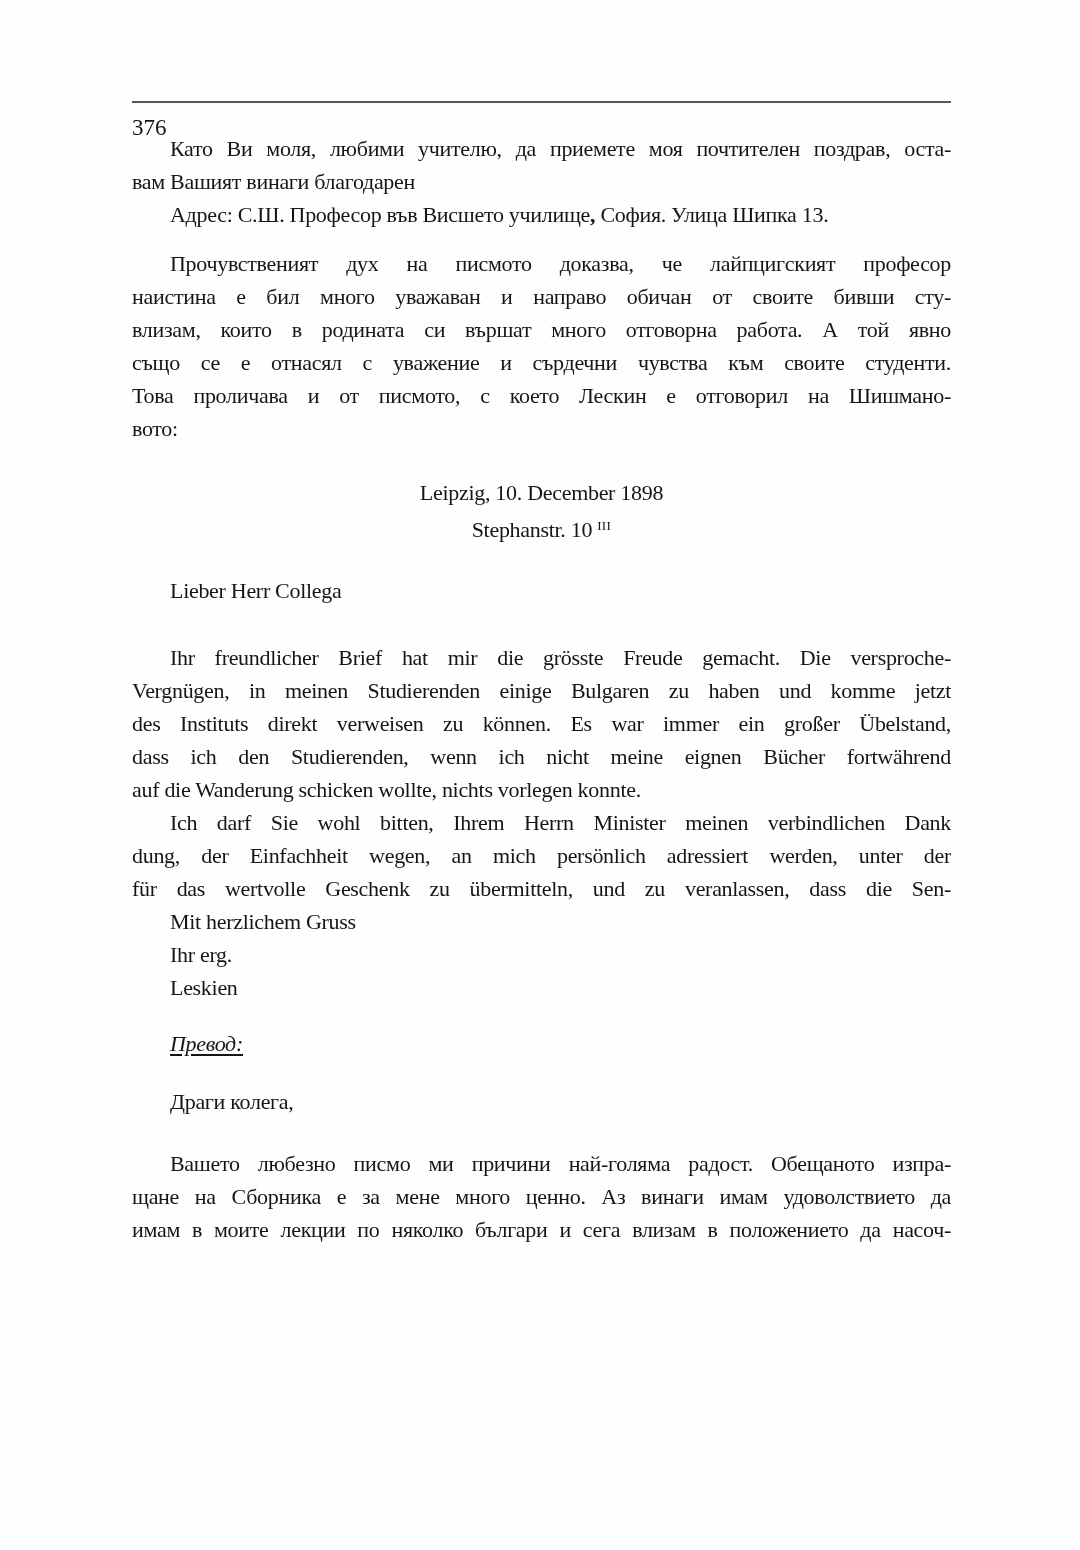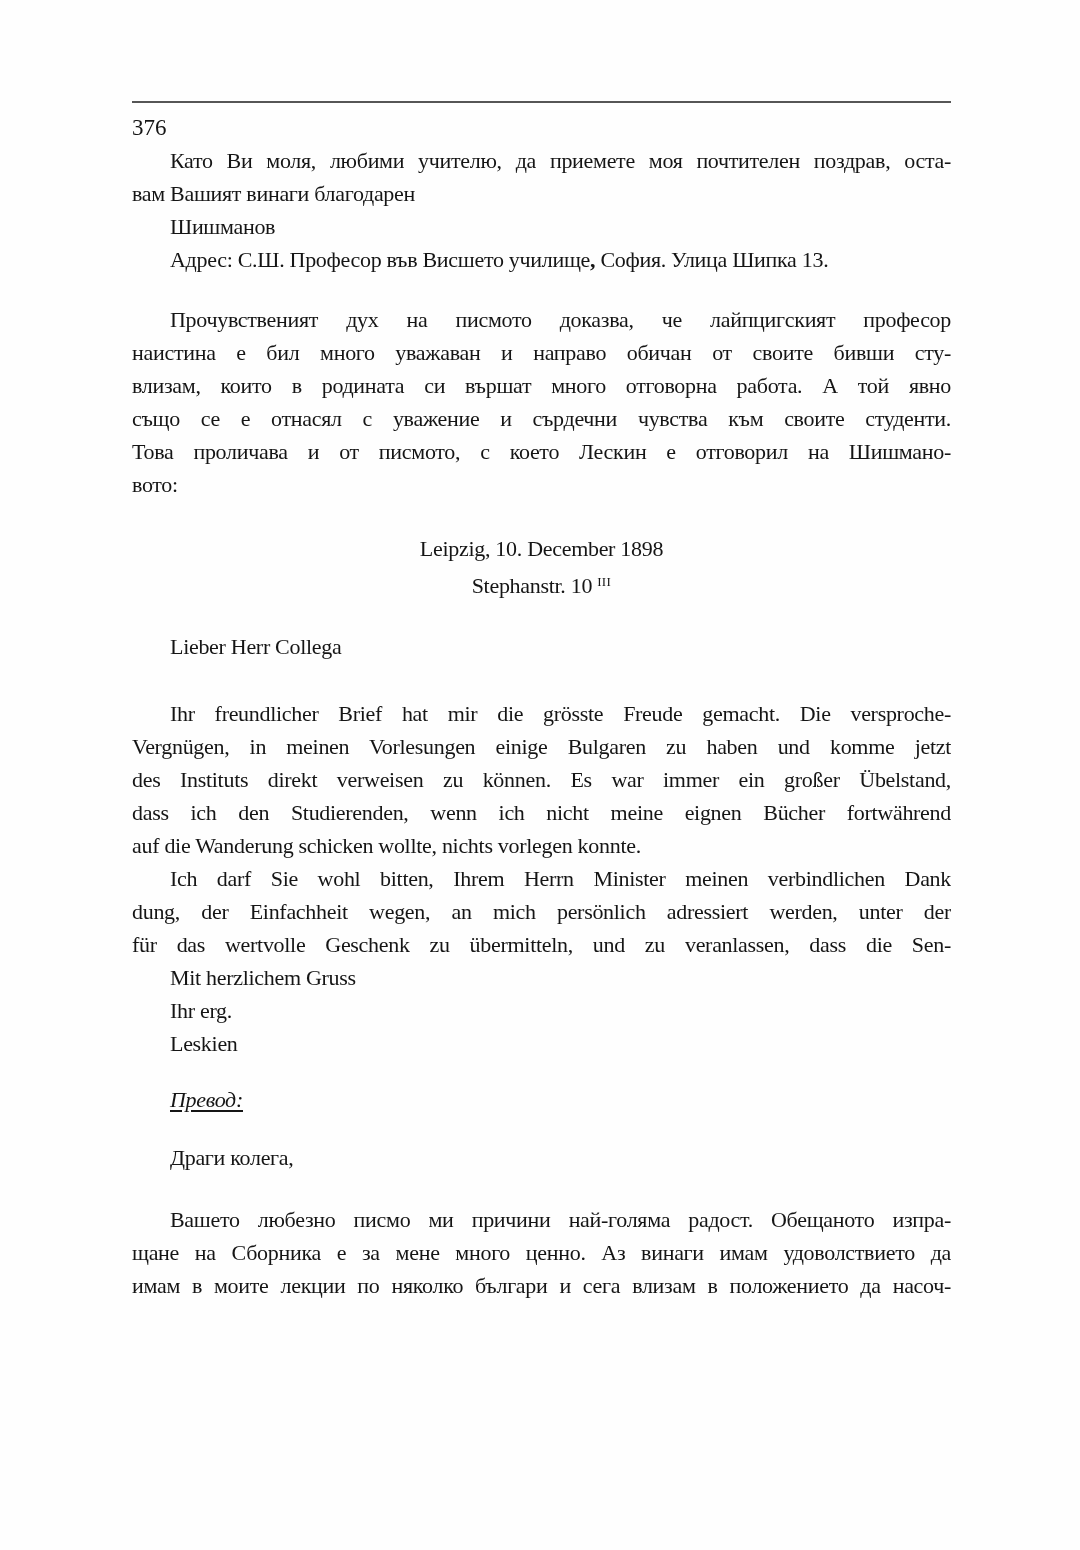--- a/index.html
+++ b/index.html
@@ -64,22 +64,22 @@
   }
   .bold-comma {
     font-weight: bold;
   }
   .ital-underline {
     font-style: italic;
     text-decoration: underline;
     text-underline-offset: 3px;
   }
   
-  .sec-intro        { margin-top: 41px; }
-  .sec-commentary   { margin-top: 27px; }
+  .sec-intro        { margin-top: 29px; }
+  .sec-commentary   { margin-top: 16px; }
   .sec-date         { margin-top: 31px; }
   .sec-salutation-de{ margin-top: 32px; }
   .sec-de-p1        { margin-top: 34px; }
   .sec-de-p2        { margin-top: 0; }
   .sec-closing      { margin-top: 0; }
   .sec-translation  { margin-top: 23px; }
   .sec-salutation-bg{ margin-top: 25px; }
   .sec-bg-para      { margin-top: 29px; }
 </style>
 </head>
@@ -89,21 +89,20 @@
 
   <div class="pagehead">
     <div class="pnum">376</div>
   </div>
 
   <div class="content">
 
     <div class="sec-intro">
       <div class="ln j ind">Като Ви моля, любими учителю, да приемете моя почтителен поздрав, оста-</div>
       <div class="ln">вам Вашият винаги благодарен</div>
-      <div class="ln ind">Шишманов</div>
       <div class="ln ind"><span>Адрес: С.Ш. Професор във Висшето училище</span><span class="bold-comma">,</span><span> София. Улица Шипка 13.</span></div>
     </div>
 
     <div class="sec-commentary">
       <div class="ln j ind">Прочувственият дух на писмото доказва, че лайпцигският професор</div>
       <div class="ln j">наистина е бил много уважаван и направо обичан от своите бивши сту-</div>
       <div class="ln j">влизам, които в родината си вършат много отговорна работа. А той явно</div>
       <div class="ln j">също се е отнасял с уважение и сърдечни чувства към своите студенти.</div>
       <div class="ln j">Това проличава и от писмото, с което Лескин е отговорил на Шишмано-</div>
       <div class="ln">вото:</div>
@@ -113,21 +112,21 @@
       <div class="ln right">Leipzig, 10. December 1898</div>
       <div class="ln right"><span>Stephanstr. 10</span><span class="sup">III</span></div>
     </div>
 
     <div class="sec-salutation-de">
       <div class="ln ind">Lieber Herr Collega</div>
     </div>
 
     <div class="sec-de-p1">
       <div class="ln j ind">Ihr freundlicher Brief hat mir die grösste Freude gemacht. Die versproche-</div>
-      <div class="ln j">Vergnügen, in meinen Vorlesungen einige Bulgaren zu haben und komme jetzt</div>
+      <div class="ln j">Vergnügen, in meinen Studierenden einige Bulgaren zu haben und komme jetzt</div>
       <div class="ln j">des Instituts direkt verweisen zu können. Es war immer ein großer Übelstand,</div>
       <div class="ln j">dass ich den Studierenden, wenn ich nicht meine eignen Bücher fortwährend</div>
       <div class="ln">auf die Wanderung schicken wollte, nichts vorlegen konnte.</div>
     </div>
 
     <div class="sec-de-p2">
       <div class="ln j ind">Ich darf Sie wohl bitten, Ihrem Herrn Minister meinen verbindlichen Dank</div>
       <div class="ln j">dung, der Einfachheit wegen, an mich persönlich adressiert werden, unter der</div>
       <div class="ln j">für das wertvolle Geschenk zu übermitteln, und zu veranlassen, dass die Sen-</div>
     </div>

